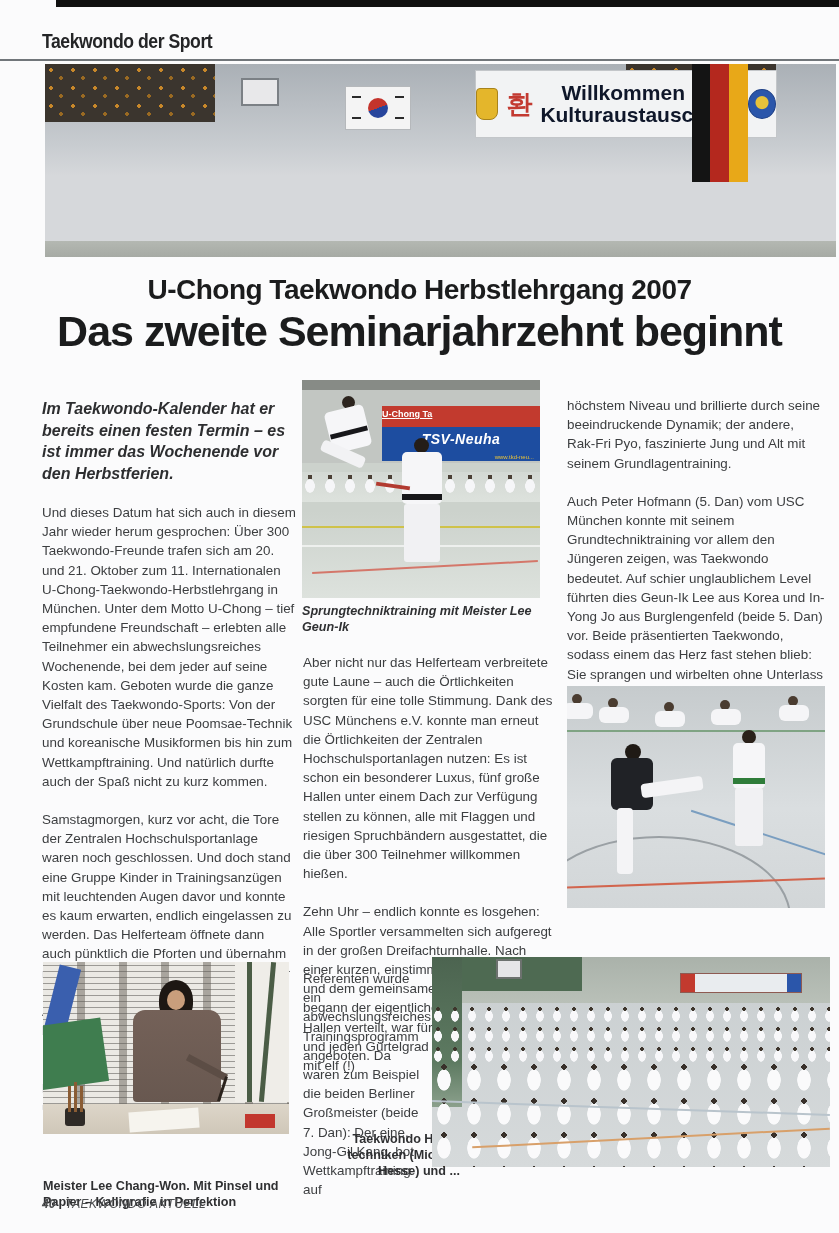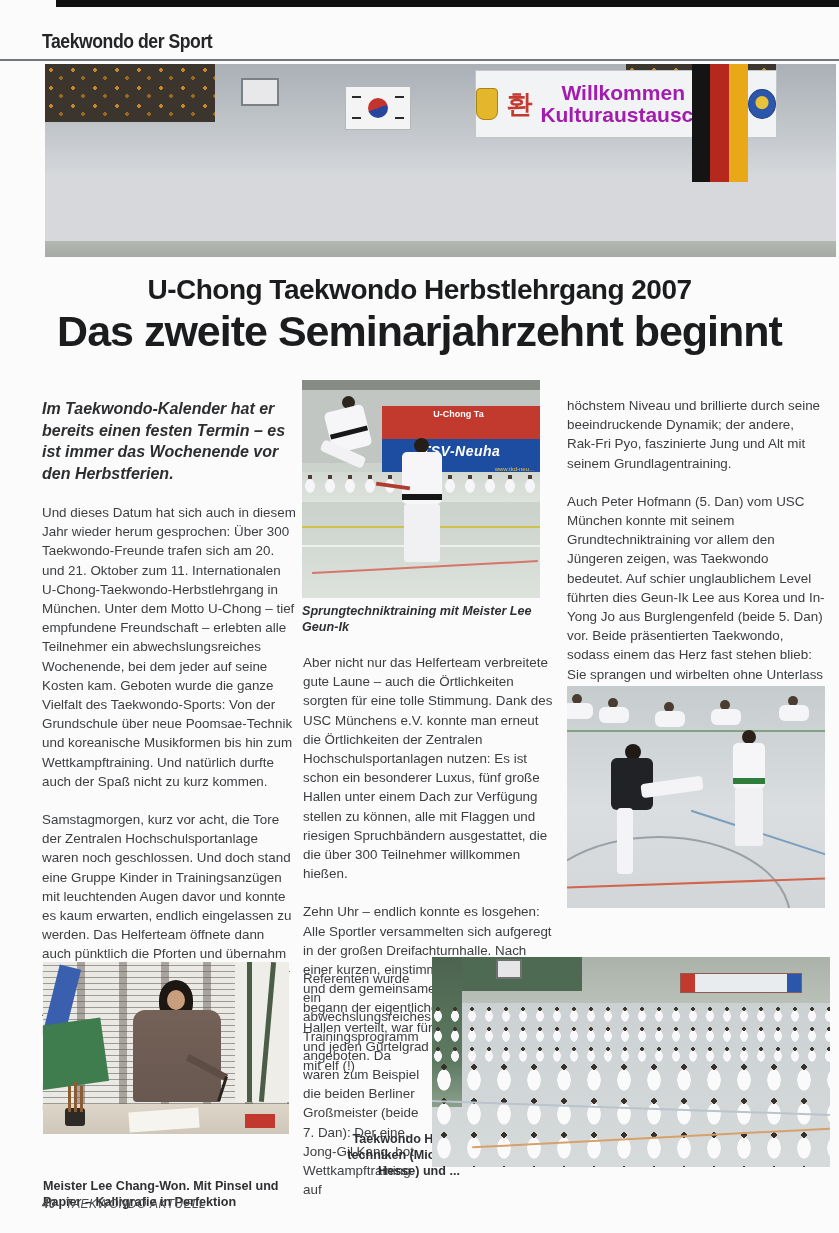--- a/index.html
+++ b/index.html
@@ -49,38 +49,38 @@
   .backboard.b1{left:196px;top:14px;} .backboard.b2{left:640px;top:12px;}
   .kflag{position:absolute;left:300px;top:22px;width:64px;height:42px;background:#f4f4f4;border:1px solid #b5b8bb;}
   .taegeuk{position:absolute;left:22px;top:11px;width:20px;height:20px;border-radius:50%;
     background:linear-gradient(160deg,#c4342c 50%,#27459c 50%);}
   .trigram{position:absolute;width:9px;height:2px;background:#2a2a2a;}
   .t1{left:6px;top:9px;} .t2{left:6px;top:30px;} .t3{right:6px;top:9px;} .t4{right:6px;top:30px;}
   .sign{position:absolute;left:430px;top:6px;width:300px;height:66px;background:#f2f3f4;border:1px solid #c3c6c9;
     display:flex;align-items:center;justify-content:center;gap:8px;}
   .hangul{font-size:26px;font-weight:bold;color:#c33a31;}
   .sign-emblem-y{width:22px;height:30px;background:#e4b62b;border-radius:4px 4px 8px 8px;border:1px solid #a8831c;}
-  .sign-text{text-align:center;color:#a21caf;font-weight:bold;line-height:1.05;}
+  .sign-text{text-align:center;color:#0f172a;font-weight:bold;line-height:1.05;}
   .sign-line1{font-size:21px;} .sign-line2{font-size:21px;}
   .sign-emblem-b{width:28px;height:28px;border-radius:50%;background:radial-gradient(circle at 50% 45%,#e8c23a 0 6px,#2b56aa 7px);border:1px solid #1d3f86;}
   .gflag{position:absolute;right:88px;top:0;width:56px;height:118px;
     background:linear-gradient(90deg,#141414 0 33%,#b4281e 33% 66%,#e8a818 66%);}
   .crowd{position:absolute;left:0;bottom:16px;width:100%;height:96px;
     background-image:
       radial-gradient(circle 2.4px at 7px 4px,#46false 99%,transparent 100%),
       radial-gradient(circle 2.4px at 14px 12px,#332c26 99%,transparent 100%),
       repeating-linear-gradient(90deg,rgba(125,128,140,.28) 0 2px,transparent 2px 8px),
       linear-gradient(#eef0f2,#e3e5e7);
     background-size:15px 17px,15px 17px,auto,auto;}
   .gymfloor{position:absolute;left:0;bottom:0;width:100%;height:16px;background:linear-gradient(#b4b8b2,#a6aaa4);}
   
   .ph-jump{left:302px;top:380px;width:238px;height:218px;background:linear-gradient(#c2c6c2 0 38%,#ccd2cc 38% 60%,#dde2dd);}
   .beam{position:absolute;left:0;top:0;width:100%;height:10px;background:#878b86;}
   .tsv-banner{position:absolute;right:0;top:26px;width:158px;height:50px;}
-  .tsv-top{height:33px;background:#c23a2e;color:#fff;font-size:9px;font-weight:bold;line-height:16px;text-align:center;padding-right:5px;}
+  .tsv-top{height:21px;background:#c23a2e;color:#fff;font-size:9px;font-weight:bold;line-height:16px;text-align:left;padding-right:5px;text-decoration:underline;}
   .tsv-main{height:26px;background:#1d4da0;color:#fff;font-size:14px;font-weight:bold;font-style:italic;line-height:25px;text-align:center;letter-spacing:.5px;}
   .tsv-url{height:8px;background:#1d4da0;color:#e8c23a;font-size:6px;line-height:8px;text-align:right;padding-right:6px;}
   .spectators{position:absolute;left:0;top:92px;width:100%;height:30px;
     background-image:
       radial-gradient(circle 2.2px at 8px 5px,#4a3f35 99%,transparent 100%),
       radial-gradient(ellipse 5px 7px at 8px 14px,#f6f6f8 92%,transparent 100%),
       linear-gradient(#d3d8d3,#dde2dd);
     background-size:20px 30px,20px 30px,auto;}
   .line{position:absolute;}
   .ln-y{left:0;top:146px;width:100%;height:2px;background:#cfc24a;}

